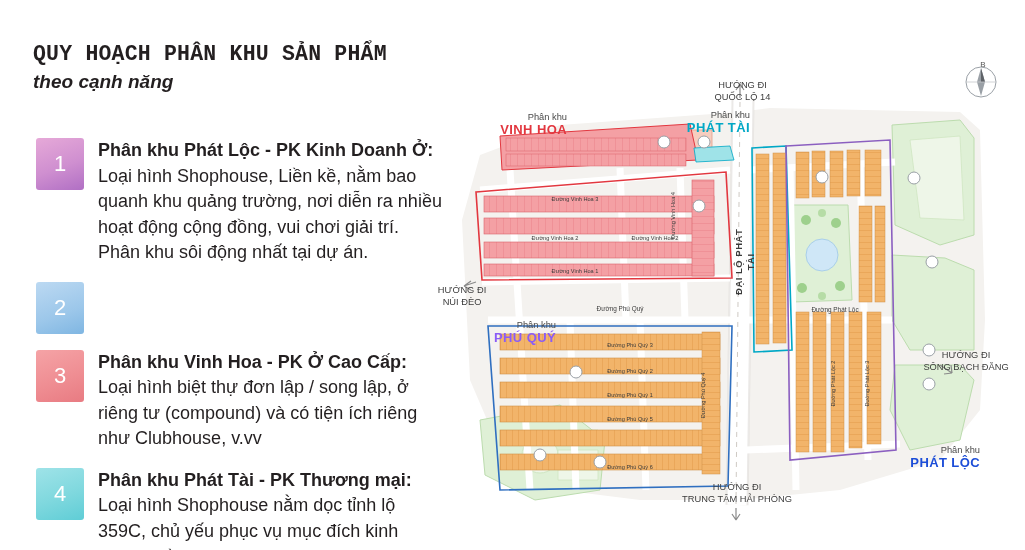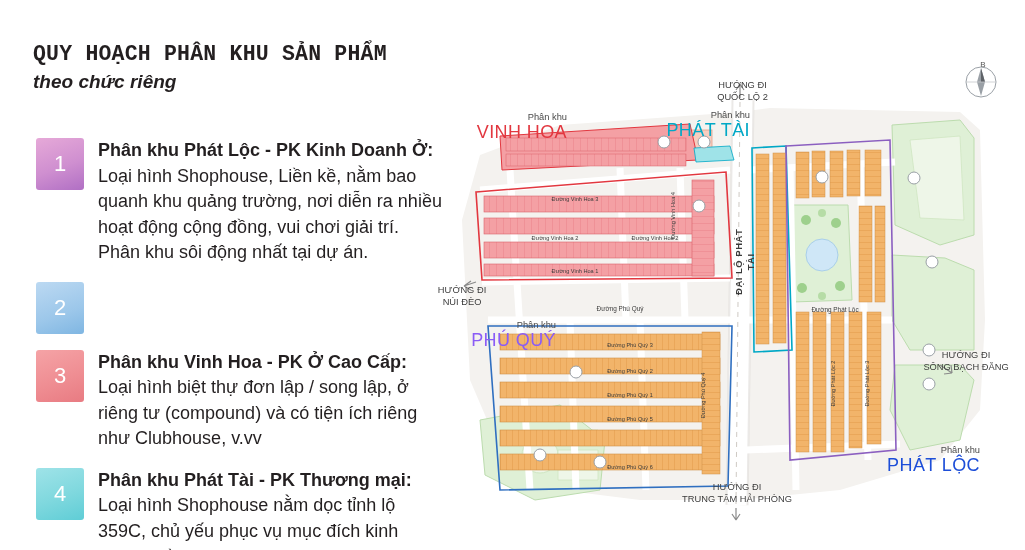--- a/index.html
+++ b/index.html
@@ -27,35 +27,35 @@
   .legend-text{margin-left:14px;font-size:18px;line-height:1.42;max-width:345px;}
   .legend-text b{font-weight:bold;}
 
   
   .map{position:absolute;left:440px;top:20px;width:575px;height:515px;}
   .map svg{position:absolute;left:0;top:0;}
 
   .maplabel{position:absolute;font-size:9.3px;line-height:1.25;text-align:center;color:#3b3b3b;}
   .zone-label{position:absolute;text-align:right;}
   .zone-label .small{font-size:9.3px;color:#4a4a4a;display:block;}
-  .zone-label .big{font-size:18px;font-weight:normal;letter-spacing:.4px;display:block;}
+  .zone-label .big{font-size:13px;font-weight:bold;letter-spacing:.4px;display:block;}
   .c-vinhhoa{color:#e2373f;}
   .c-phattai{color:#00a8c6;}
   .c-phuquy{color:#8b5cf6;}
   .c-phatloc{color:#1d4ed8;}
 
   .compass{position:absolute;right:10px;top:40px;width:44px;height:56px;text-align:center;}
   .compass .n{font-size:8px;color:#555;}
 </style>
 </head>
 <body>
 
 <div class="title-block">
   <div class="title-main">QUY HOẠCH PHÂN KHU SẢN PHẨM</div>
-  <div class="title-sub">theo chức riêng</div>
+  <div class="title-sub">theo cạnh năng</div>
 </div>
 
 <div class="legend">
 
   <div class="legend-row">
     <div class="legend-chip n1">
       <span>1</span>
     </div>
     <div class="legend-text">
       <b>Phân khu Phát Lộc - PK Kinh Doanh Ở:</b><span> Loại hình Shophouse, Liền kề, nằm bao quanh khu quảng trường, nơi diễn ra nhiều hoạt động cộng đồng, vui chơi giải trí. Phân khu sôi động nhất tại dự án.</span>
@@ -255,21 +255,21 @@
     <span class="big c-phuquy">PHÚ QUÝ</span>
   </div>
 
   <div class="zone-label" style="left:405px;top:425px;width:135px;">
     <span class="small">Phân khu</span>
     <span class="big c-phatloc">PHÁT LỘC</span>
   </div>
 
   <div class="maplabel" style="left:250px;top:60px;width:105px;">
     <span>HƯỚNG ĐI</span><br>
-    <span>QUỐC LỘ 2</span>
+    <span>QUỐC LỘ 14</span>
   </div>
   <div class="maplabel" style="left:-18px;top:265px;width:80px;">
     <span>HƯỚNG ĐI</span><br>
     <span>NÚI ĐÈO</span>
   </div>
   <div class="maplabel" style="left:478px;top:330px;width:96px;">
     <span>HƯỚNG ĐI</span><br>
     <span>SÔNG BẠCH ĐẰNG</span>
   </div>
   <div class="maplabel" style="left:222px;top:462px;width:150px;">

